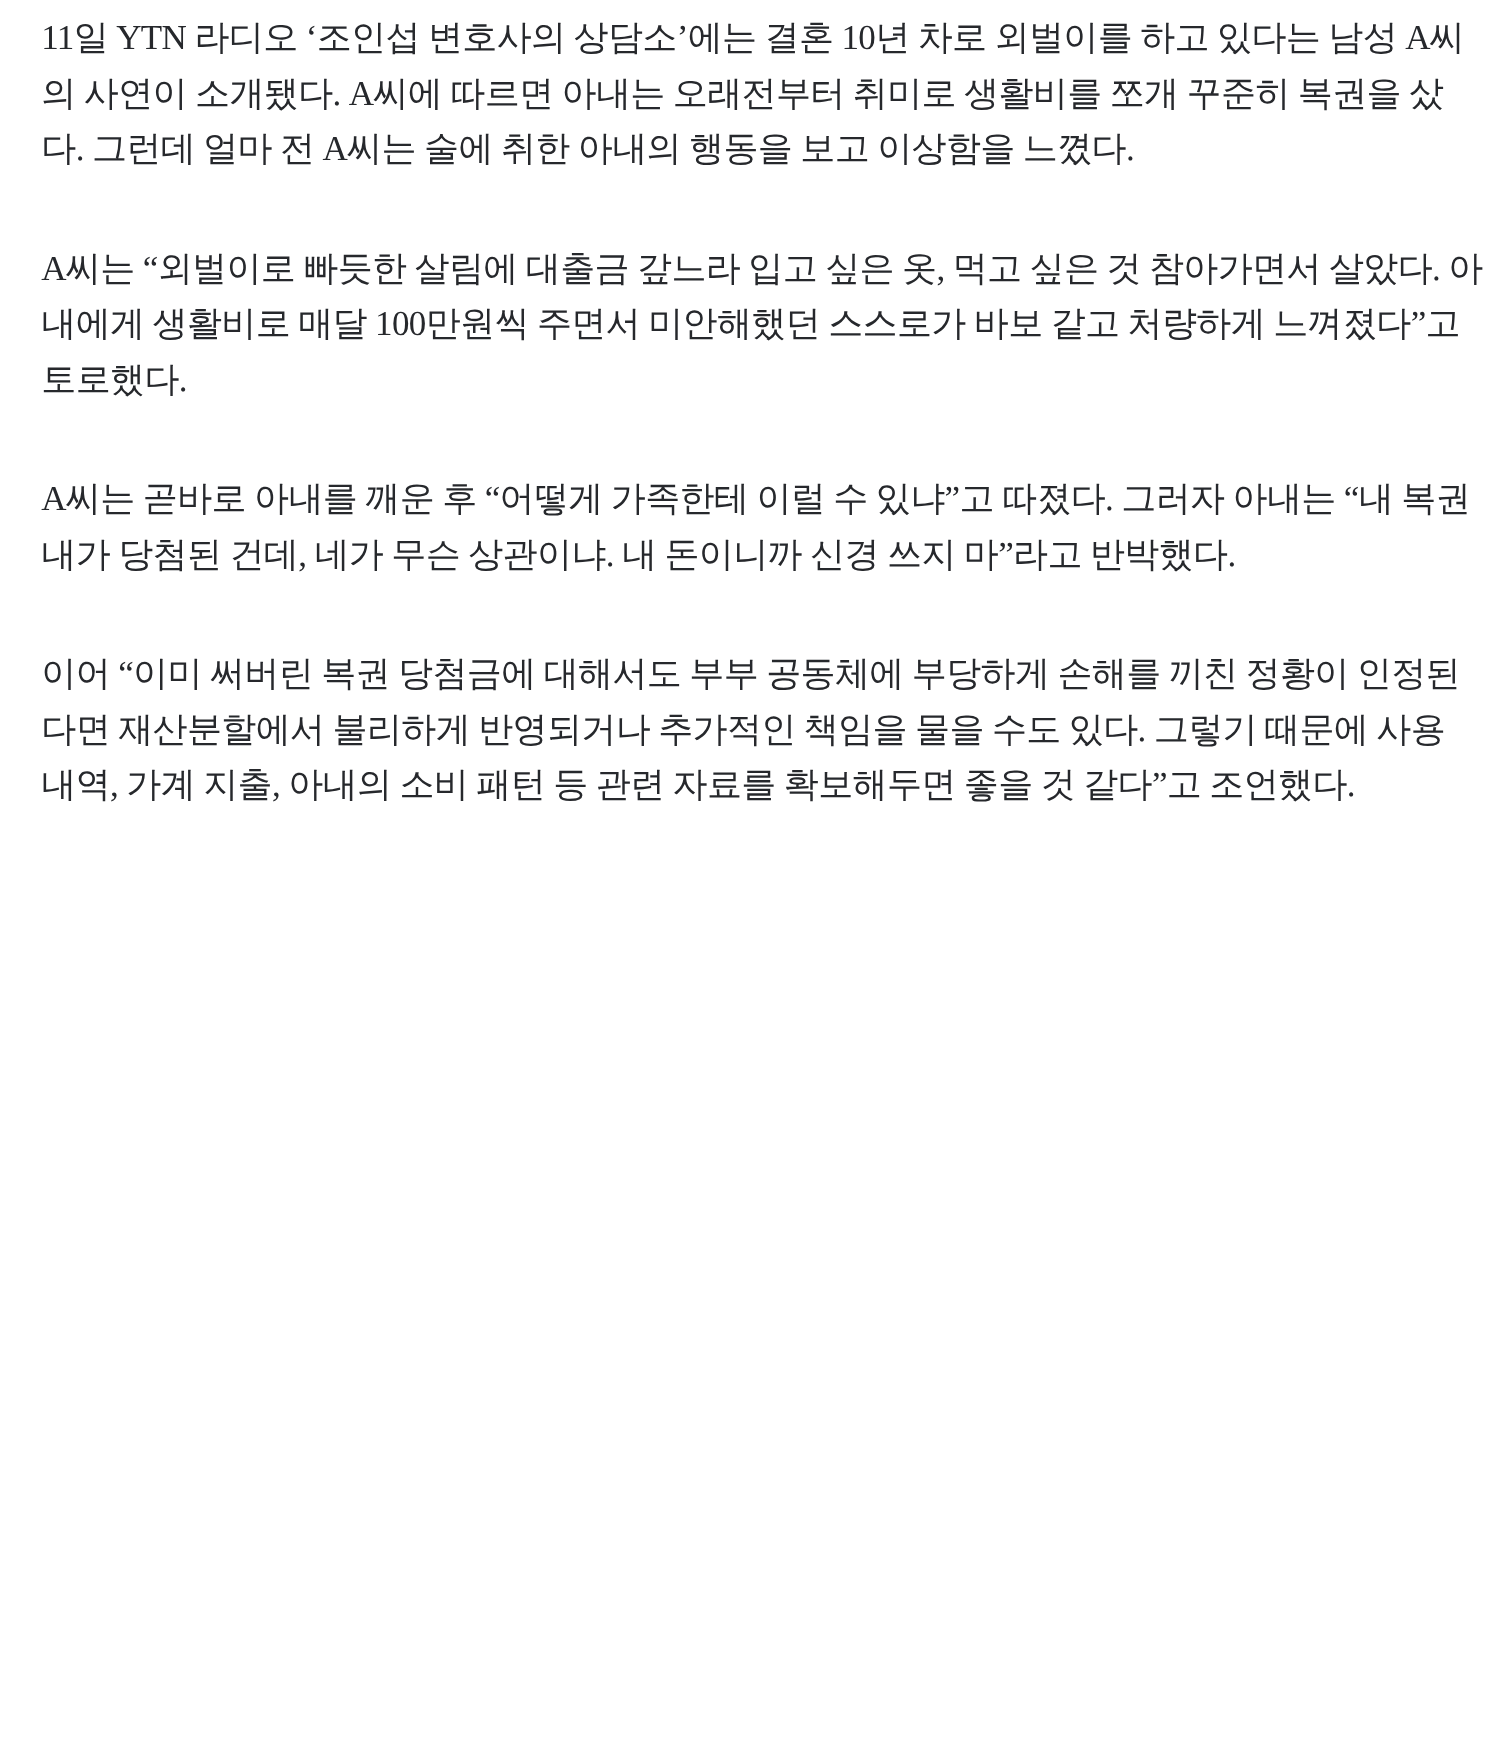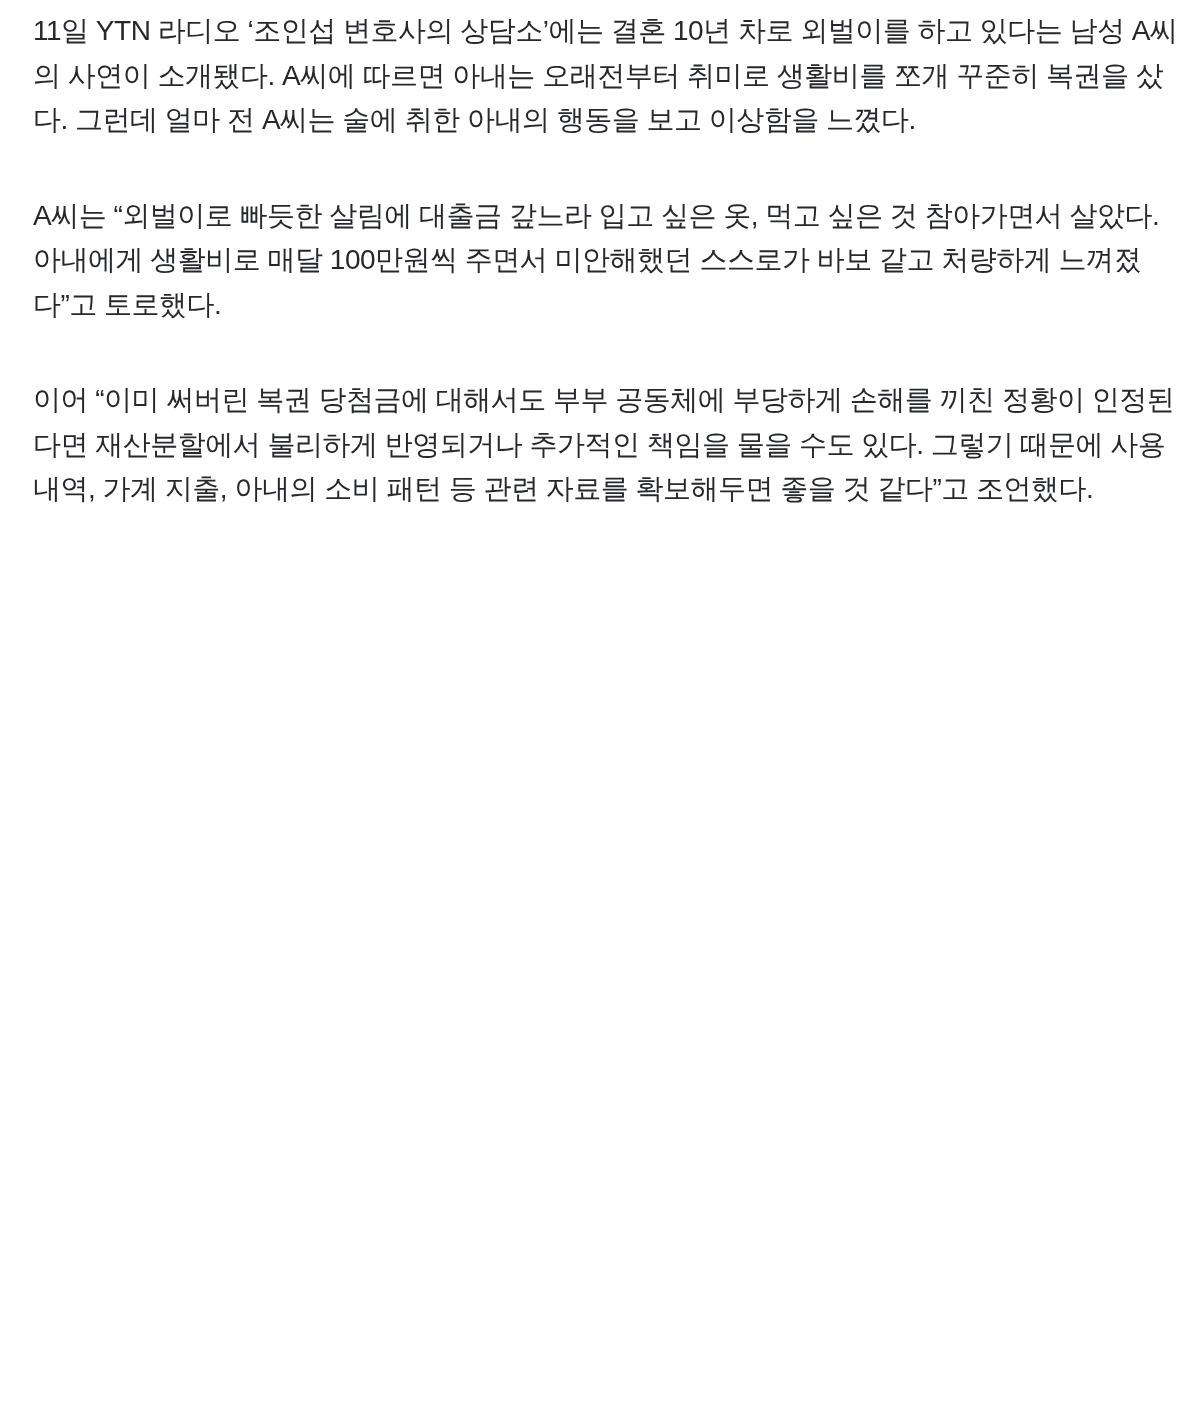--- a/index.html
+++ b/index.html
@@ -19,25 +19,27 @@
     font-size: 28px;
     line-height: 44.5px;
     letter-spacing: -0.5px;
     color: #26282c;
     text-align: left;
     
     overflow-wrap: break-word;
   }
   .article-body p {
     margin: 0 0 51px 0;
+    font-family: Liberation Serif, serif;
   }
   .article-body p:last-child {
     margin-bottom: 0;
   }
 </style>
 </head>
 <body>
 
 <main class="article-body">
   <p>11일 YTN 라디오 ‘조인섭 변호사의 상담소’에는 결혼 10년 차로 외벌이를 하고 있다는 남성 A씨의 사연이 소개됐다. A씨에 따르면 아내는 오래전부터 취미로 생활비를 쪼개 꾸준히 복권을 샀다. 그런데 얼마 전 A씨는 술에 취한 아내의 행동을 보고 이상함을 느꼈다.</p>
   <p>A씨는 “외벌이로 빠듯한 살림에 대출금 갚느라 입고 싶은 옷, 먹고 싶은 것 참아가면서 살았다. 아내에게 생활비로 매달 100만원씩 주면서 미안해했던 스스로가 바보 같고 처량하게 느껴졌다”고 토로했다.</p>
+  <p>A씨는 곧바로 아내를 깨운 후 “어떻게 가족한테 이럴 수 있냐”고 따졌다. 그러자 아내는 “내 복권 내가 당첨된 건데, 네가 무슨 상관이냐. 내 돈이니까 신경 쓰지 마”라고 반박했다.</p>
   <p>이어 “이미 써버린 복권 당첨금에 대해서도 부부 공동체에 부당하게 손해를 끼친 정황이 인정된다면 재산분할에서 불리하게 반영되거나 추가적인 책임을 물을 수도 있다. 그렇기 때문에 사용 내역, 가계 지출, 아내의 소비 패턴 등 관련 자료를 확보해두면 좋을 것 같다”고 조언했다.</p>
 </main>
 
 </body></html>

